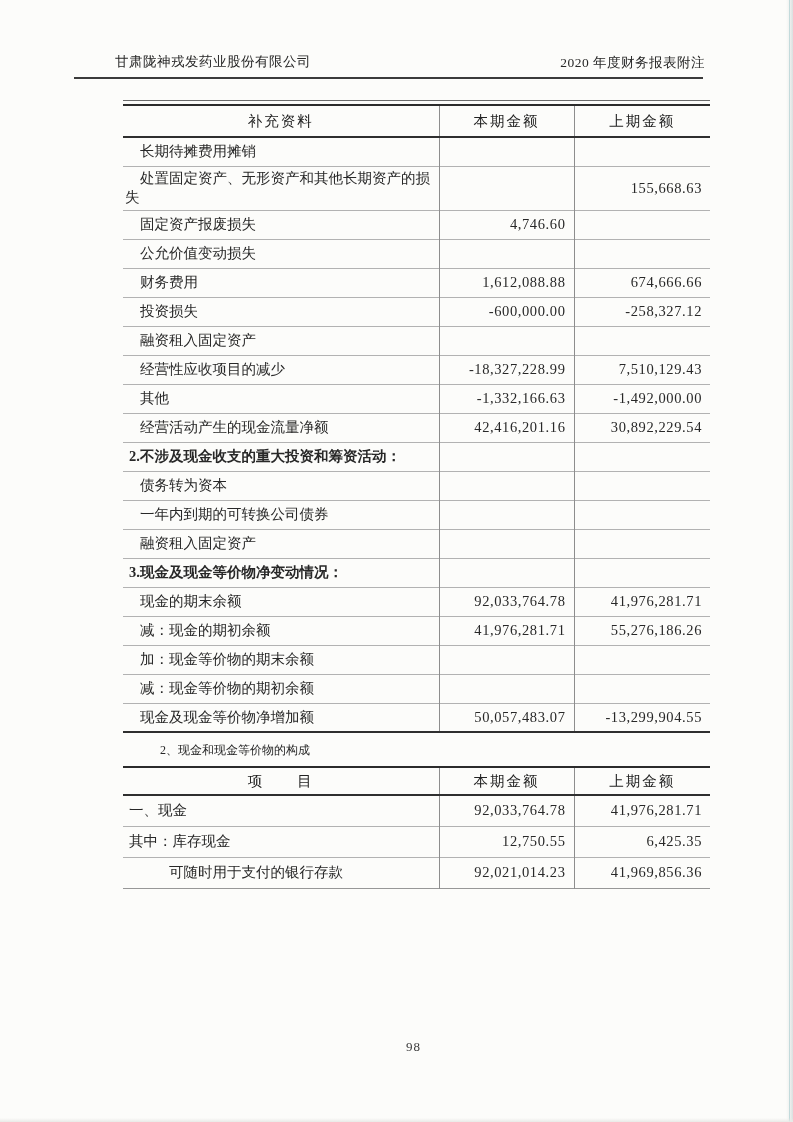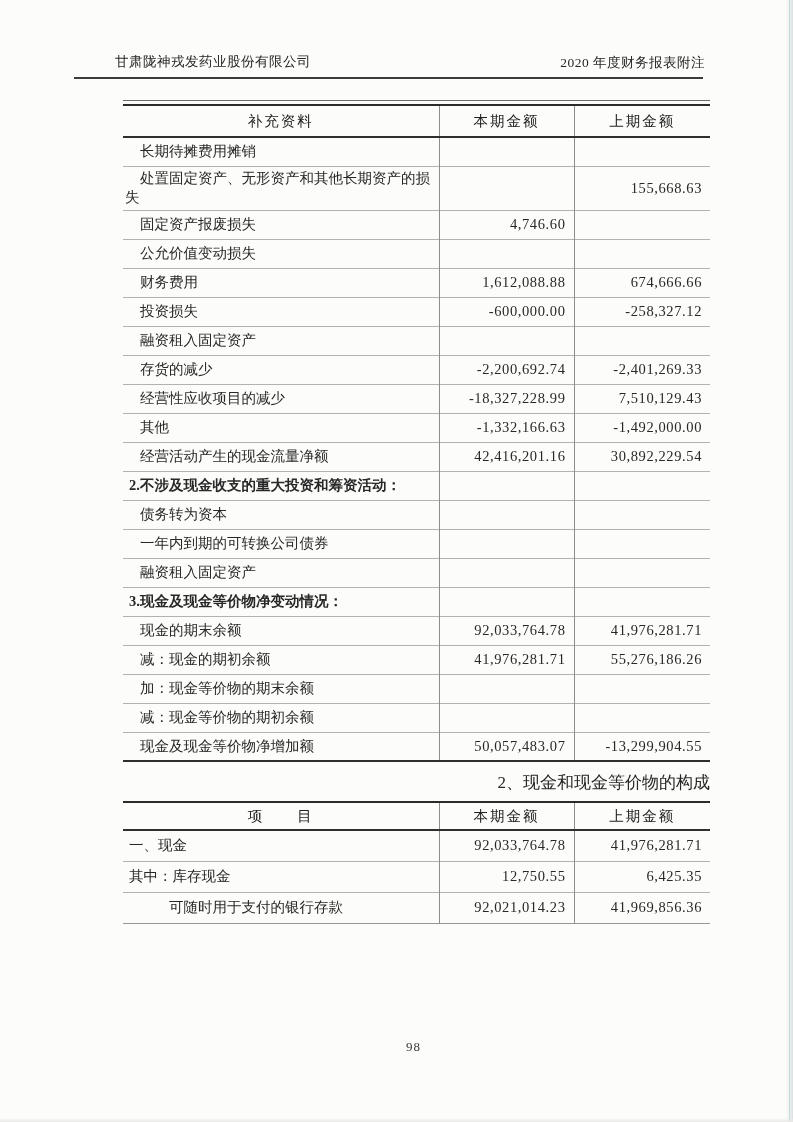--- a/index.html
+++ b/index.html
@@ -45,21 +45,21 @@
   td.label { text-align: left; padding-left: 2px; line-height: 19px; margin-top: 24px; }
   td.num   { text-align: right; padding-right: 8px; letter-spacing: 0.6px; white-space: nowrap; }
 
   tr.row-item .label    { text-indent: 15px; }
   tr.row-wrap           { height: 44px; }
   tr.row-wrap .label    { text-indent: 15px; }
   tr.row-section .label { text-indent: 4px; font-weight: bold; }
   tr.row-flush .label   { text-indent: 4px; }
   tr.row-indent2 .label { text-indent: 44px; }
 
-  .note { margin: 9px 0 7px 0; padding-left: 37px; font-size: 17px; text-align: right; }
+  .note { margin: 9px 0 7px 0; padding-left: 37px; font-size: 12px; }
 
   .page-num { position: absolute; left: 406px; top: 1039px; font-size: 13px; color: #3a3a3a; letter-spacing: 1px; }
 
   
   .edge-right {
     position: absolute; right: 0; top: 0; width: 7px; height: 100%;
     background: linear-gradient(to left, #d9dfdf 0px, #eef0ee 3px, rgba(255,255,255,0) 7px);
   }
   .edge-right::after {
     content: ""; position: absolute; right: 3px; top: 0; width: 1px; height: 100%;
@@ -123,25 +123,20 @@
           </tr>
           <tr class="row-item">
             <td class="label">投资损失</td>
             <td class="num">-600,000.00</td>
             <td class="num">-258,327.12</td>
           </tr>
           <tr class="row-item">
             <td class="label">融资租入固定资产</td>
             <td class="num"></td>
             <td class="num"></td>
-          </tr>
-          <tr class="row-item">
-            <td class="label">存货的减少</td>
-            <td class="num">-2,200,692.74</td>
-            <td class="num">-2,401,269.33</td>
           </tr>
           <tr class="row-item">
             <td class="label">经营性应收项目的减少</td>
             <td class="num">-18,327,228.99</td>
             <td class="num">7,510,129.43</td>
           </tr>
           <tr class="row-item">
             <td class="label">其他</td>
             <td class="num">-1,332,166.63</td>
             <td class="num">-1,492,000.00</td>

